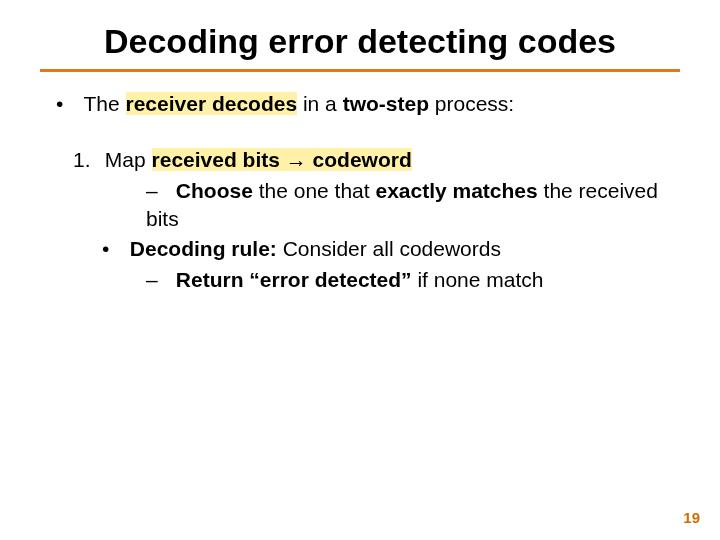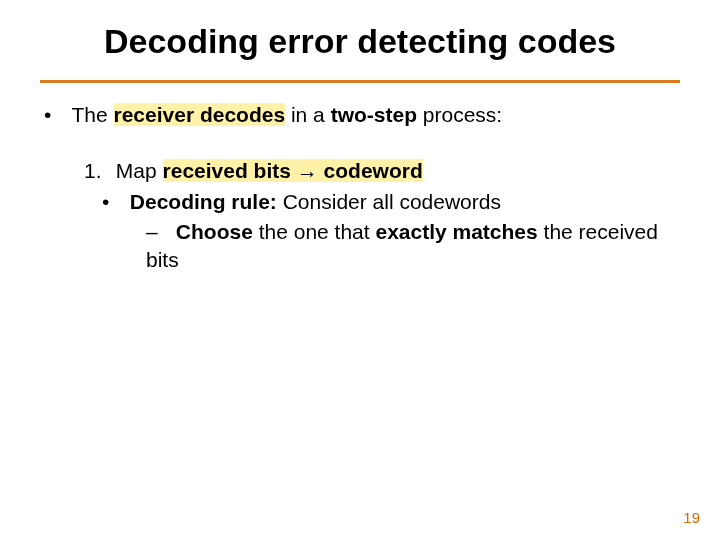--- a/index.html
+++ b/index.html
@@ -8,51 +8,51 @@
     background:#fff;
     font-family:Arial,Helvetica,sans-serif;
     color:#000;
     position:relative;
     box-sizing:border-box;
   }
   .title{
     font-size:34px;
     font-weight:700;
     text-align:center;
-    padding:22px 0 19px;
+    padding:22px 0 8px;
     letter-spacing:0;
   }
   .rule{
     margin:0 40px 18px;
     border:none;
     border-top:3px solid #de7a1b;
   }
   .content{
     padding:0 40px;
     font-size:21px;
     line-height:1.35;
   }
-  .ind1{margin-left:4px}
-  .ind2{margin-left:44px}
+  .ind1{margin-left:16px}
+  .ind2{margin-left:33px}
   .ind3{margin-left:62px}
   .ind4{margin-left:106px}
   .row{margin-bottom:2px}
   .bul{display:inline-block;width:22px}
   .num{display:inline-block;width:26px}
   .dash{display:inline-block;width:24px}
   b{font-weight:700}
   .hl{background:#fff2a8}
   .gap{height:26px}
   .biggap{height:44px}
   .pagenum{
     position:absolute;
     right:20px;bottom:14px;
     color:#d46a00;
     font-size:15px;
-    font-weight:400;
+    font-weight:700;
   }
 </style>
 </head>
 <body>
 
 <div class="title">Decoding error detecting codes</div>
 <hr class="rule">
 
 <div class="content">
 
@@ -60,27 +60,31 @@
     <span class="bul">•</span>
     <span>The </span><b class="hl">receiver decodes</b><span> in a </span><b>two-step</b><span> process:</span>
   </div>
 
   <div class="gap"></div>
 
   <div class="row ind2">
     <span class="num">1.</span>
     <span>Map </span><b class="hl">received bits → codeword</b>
   </div>
+  <div class="row ind4">
+    <span class="dash">–</span>
+    <b>Choose </b><span>the one that </span><b>exactly matches </b><span>the received bits</span>
+  </div>
   <div class="row ind3">
     <span class="bul">•</span>
     <b>Decoding rule:</b><span> Consider all codewords</span>
   </div>
   <div class="row ind4">
     <span class="dash">–</span>
-    <b>Choose </b><span>the one that </span><b>exactly matches </b><span>the received bits</span>
+    <b>Return “error detected”</b><span> if none match</span>
   </div>
 
   <div class="biggap"></div>
 
 
 </div>
 
 <div class="pagenum">19</div>
 
 </body></html>

